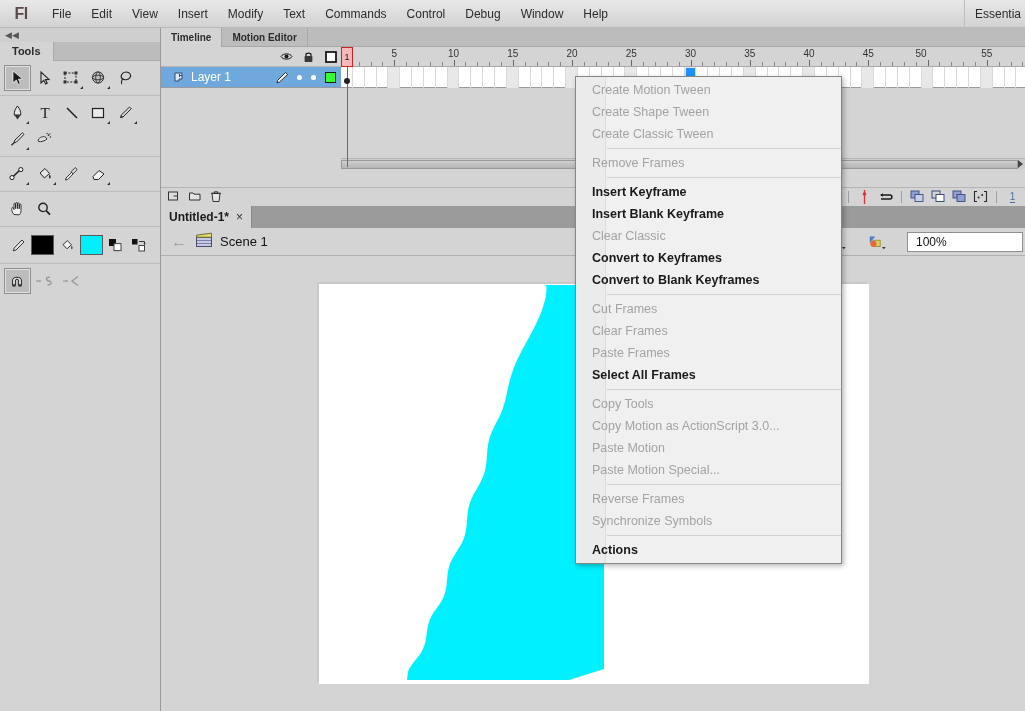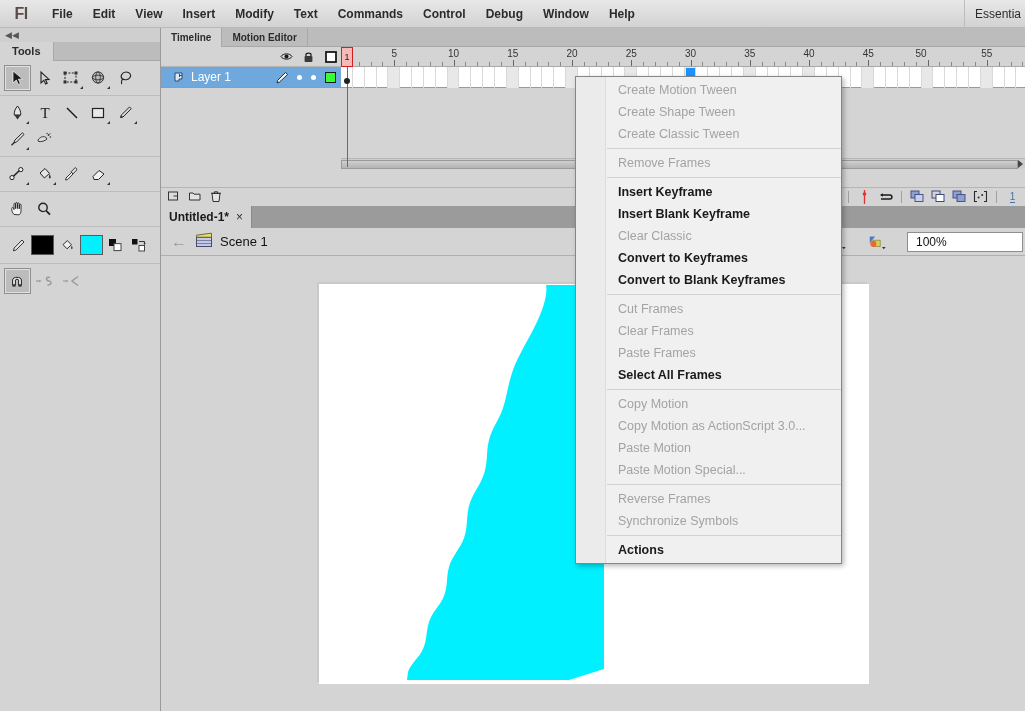--- a/index.html
+++ b/index.html
@@ -19,21 +19,21 @@
     background: linear-gradient(180deg,#e8e8e8 0%, #dcdcdc 55%, #d2d2d2 100%);
     border-bottom: 1px solid #b9b9b9;
     display: flex; align-items: center;
   }
   #fl-logo {
     width: 42px; text-align: center; font-weight: bold; font-size: 16px;
     color: #5a4a4a; letter-spacing: -0.5px; font-family: "Liberation Sans", sans-serif;
   }
   .mb-item {
     padding: 0 10px; height: 28px; line-height: 28px;
-    font-size: 12px; color: #2b2b2b; cursor: default; white-space: nowrap; font-weight: bold;
+    font-size: 12px; color: #2b2b2b; cursor: default; white-space: nowrap;
   }
   #mb-right {
     margin-left: auto; display: flex; align-items: center; height: 28px;
     border-left: 1px solid #bdbdbd; padding-left: 10px; padding-right: 4px;
   }
   #workspace-label { font-size: 12px; color: #2b2b2b; white-space: nowrap; }
 
   
   #tools-panel {
     position: absolute; left: 0; top: 28px; width: 161px; height: 683px;
@@ -183,21 +183,21 @@
     position: absolute; left: 575px; top: 76px; width: 267px;
     background: #f0f0f0; border: 1px solid #868686;
     box-shadow: 2px 2px 5px rgba(0,0,0,0.28);
     z-index: 50; padding: 2px 0 2px 0;
   }
   #ctx-gutter {
     position: absolute; left: 0; top: 0; bottom: 0; width: 30px;
     background: #ebebeb; border-right: 1px solid #dcdcdc;
   }
   .ctx-item {
-    position: relative; height: 22px; line-height: 22px; padding-left: 42px;
+    position: relative; height: 22px; line-height: 22px; padding-left: 16px;
     font-size: 12.5px; color: #1a1a1a; cursor: default; z-index: 2;
   }
   .ctx-item.dim { color: #a3a3a3; }
   .ctx-item.bold { font-weight: bold; }
   .ctx-item.hl {
     background: #ddeaf7; border: 1px solid #93b8dd; border-radius: 2px;
     margin: 0 2px; height: 22px; line-height: 20px; padding-left: 31px;
   }
   .ctx-sep { height: 1px; background: #d2d2d2; margin: 3px 0 3px 31px; position: relative; z-index: 2; }
 </style>
@@ -789,21 +789,21 @@
         <div class="ctx-item bold">Insert Blank Keyframe</div>
         <div class="ctx-item dim">Clear Classic</div>
         <div class="ctx-item bold">Convert to Keyframes</div>
         <div class="ctx-item bold">Convert to Blank Keyframes</div>
         <div class="ctx-sep"></div>
         <div class="ctx-item dim">Cut Frames</div>
         <div class="ctx-item dim">Clear Frames</div>
         <div class="ctx-item dim">Paste Frames</div>
         <div class="ctx-item bold">Select All Frames</div>
         <div class="ctx-sep"></div>
-        <div class="ctx-item dim">Copy Motion</div>
+        <div class="ctx-item dim">Copy Tools</div>
         <div class="ctx-item dim">Copy Motion as ActionScript 3.0...</div>
         <div class="ctx-item dim">Paste Motion</div>
         <div class="ctx-item dim">Paste Motion Special...</div>
         <div class="ctx-sep"></div>
         <div class="ctx-item dim">Reverse Frames</div>
         <div class="ctx-item dim">Synchronize Symbols</div>
         <div class="ctx-sep"></div>
         <div class="ctx-item bold">Actions</div>
       </div>
   </div>

